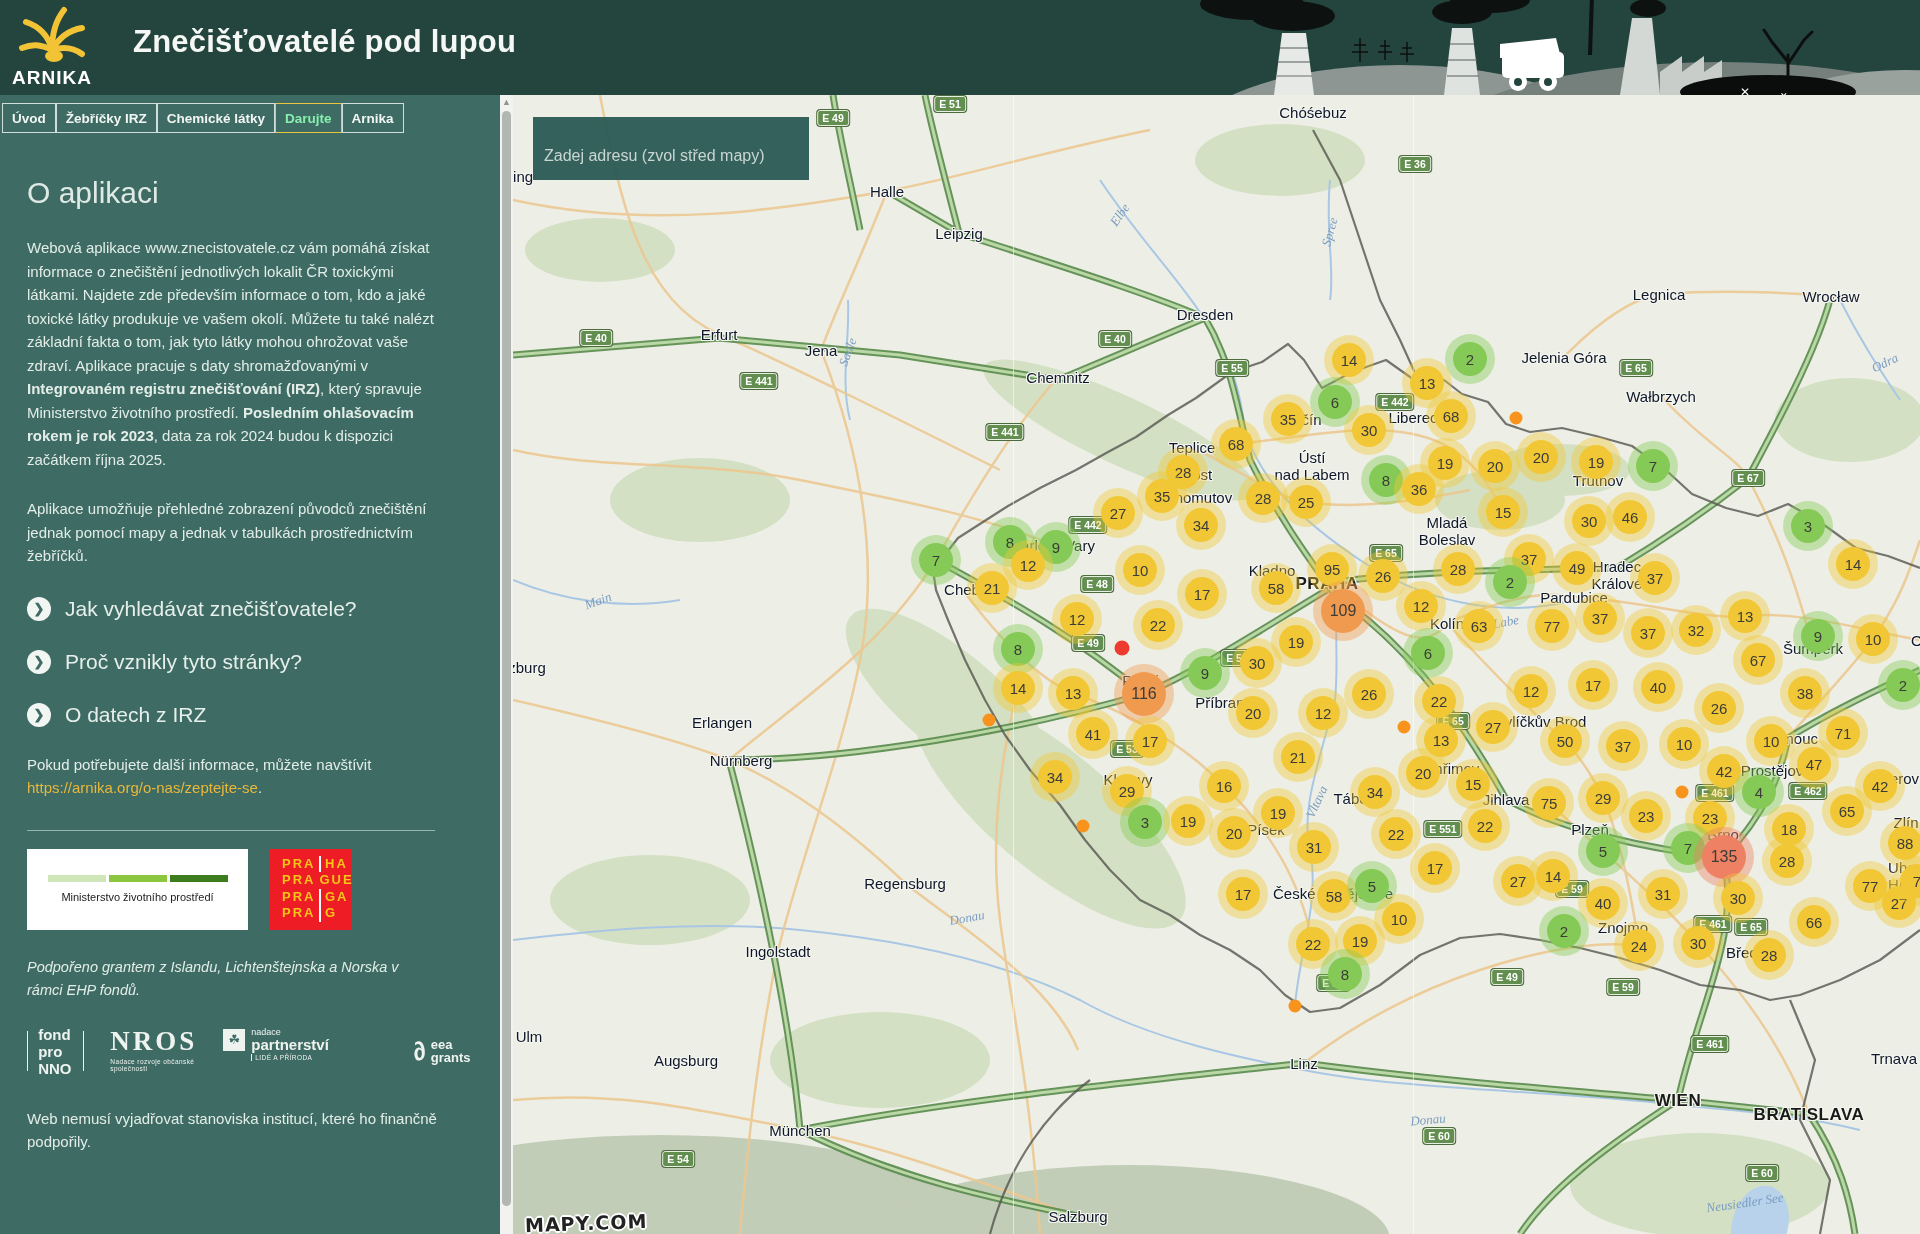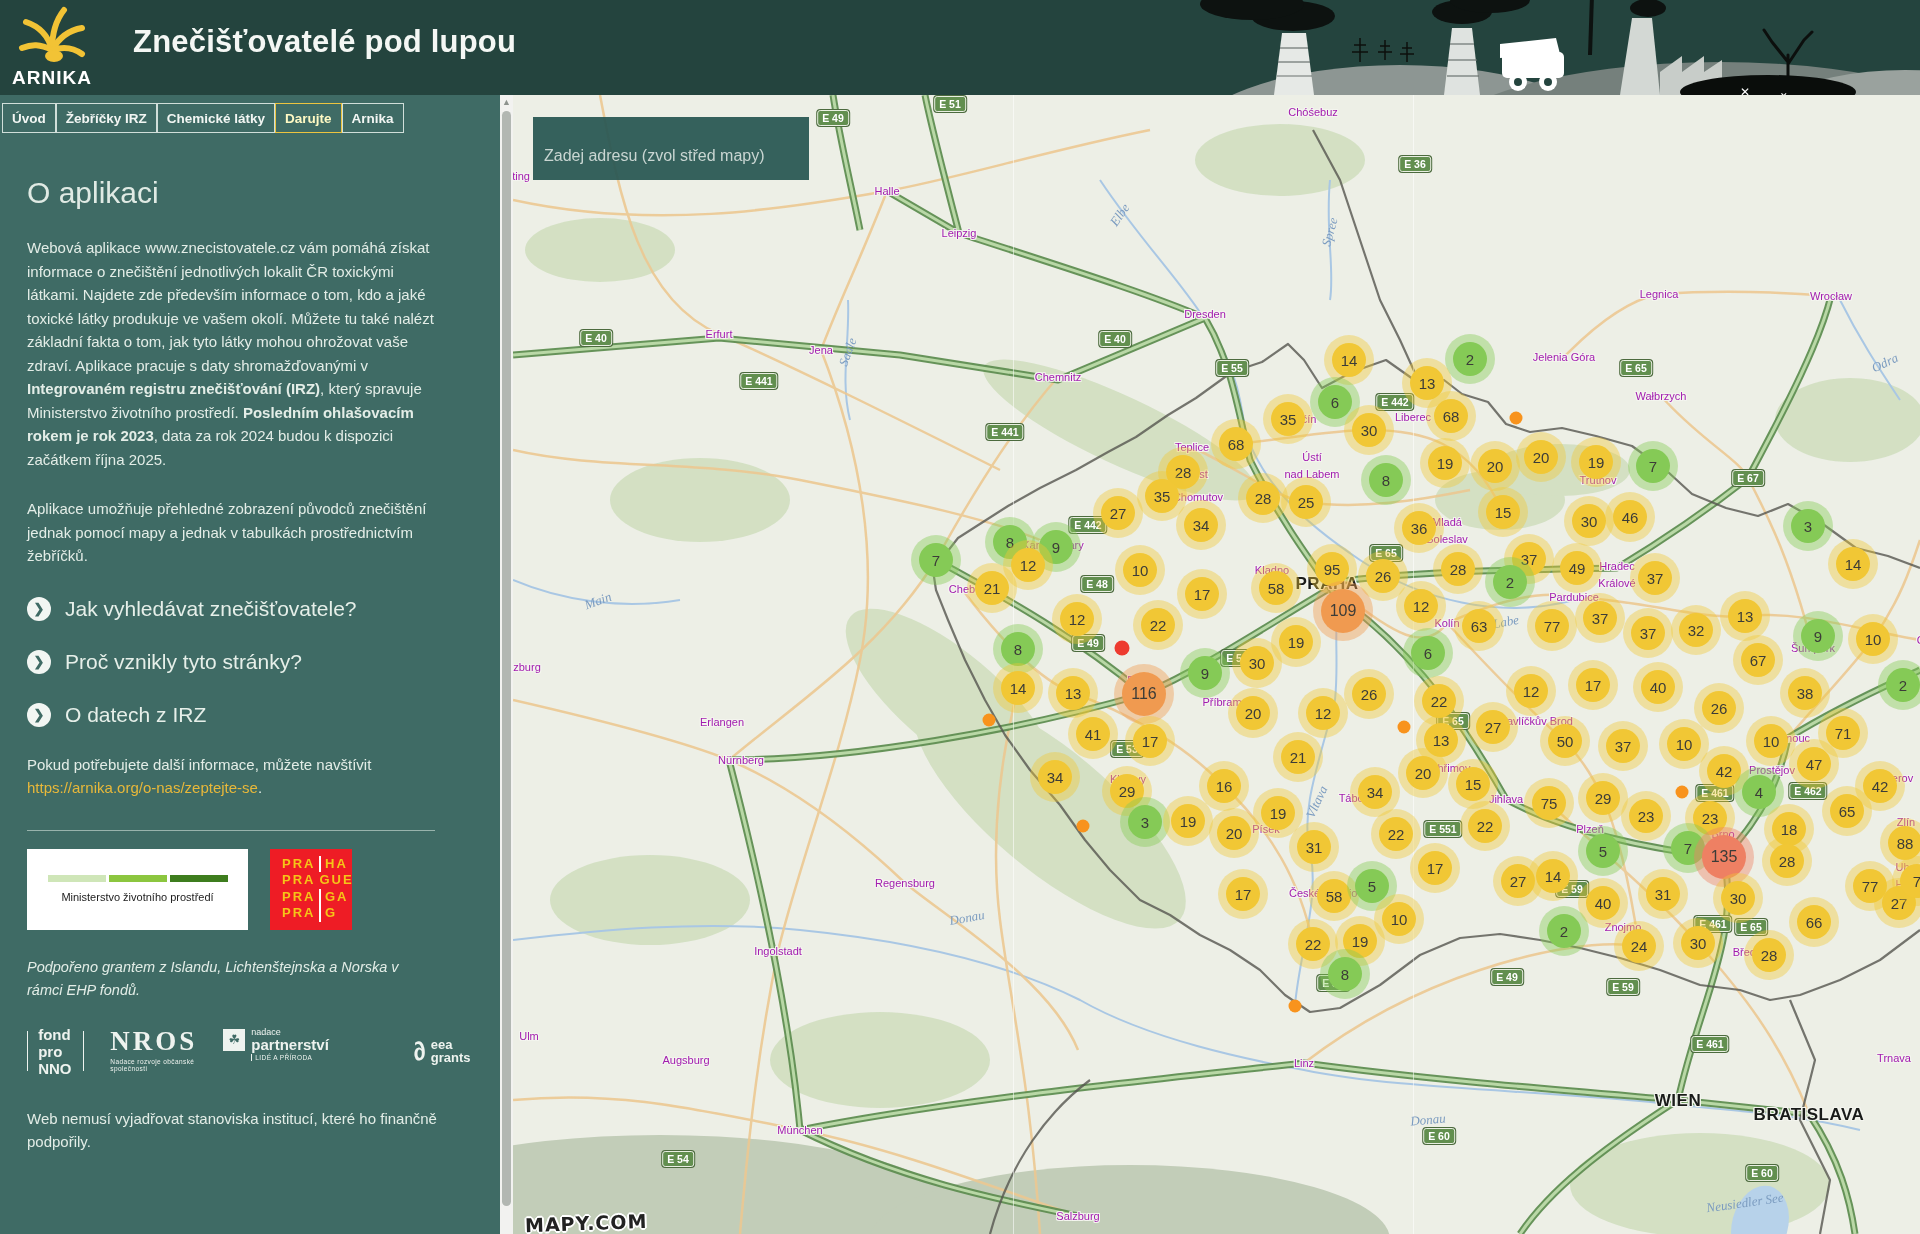--- a/index.html
+++ b/index.html
@@ -12,21 +12,21 @@
   #logo { position:absolute; left:10px; top:4px; width:84px; height:88px; }
   #logo svg { display:block; }
   #app-title { position:absolute; left:133px; top:24px; color:#f4f7f4; font-size:31px; font-weight:bold; letter-spacing:.2px; }
   #header-illustration { position:absolute; right:0; top:0; height:95px; }
 
   
   #sidebar { position:absolute; left:0; top:95px; width:500px; height:1139px; background:#3f6b65; overflow:hidden; z-index:20; }
   #nav-row { display:flex; padding:8px 0 0 2px; }
   .nav-btn { height:30px; padding:0 9px; display:flex; align-items:center; border:1px solid rgba(235,243,239,.85);
     color:#f2f6f3; font-size:13.5px; font-weight:bold; background:transparent; cursor:pointer; white-space:nowrap; }
-  .nav-btn.accent { color:#fef9c3; border-color:#ecc43f; }
+  .nav-btn.accent { color:#86efac; border-color:#ecc43f; }
   #sb-content { padding:0 63px 0 27px; color:#e3ede7; }
   #sb-heading { margin-top:43px; font-size:30px; font-weight:300; color:#e0eae4; }
   .sb-p { margin-top:26px; font-size:15px; line-height:23.5px; }
   .sb-p b { font-weight:bold; }
   .expand-link { display:flex; align-items:center; gap:14px; margin-top:29px; cursor:pointer; }
   .expand-icon { width:24px; height:24px; border-radius:50%; background:#f2f6f3; color:#3f6b65;
     display:flex; align-items:center; justify-content:center; font-size:13px; font-weight:bold; flex:0 0 auto; }
   .expand-text { font-size:21px; font-weight:300; color:#e6efe9; }
   .sb-link { color:#e8b83a; text-decoration:none; cursor:pointer; }
   #sb-divider { border:none; border-top:1px solid rgba(226,238,232,.55); margin:30px 0 0 0; width:408px; }
@@ -57,21 +57,21 @@
   
   #scrollbar { position:absolute; left:500px; top:95px; width:13px; height:1139px; background:#f2f2f0; z-index:25; }
   #scroll-up { position:absolute; left:2px; top:2px; width:9px; height:10px; color:#8d938e; font-size:9px; line-height:10px; text-align:center; }
   #scroll-thumb { position:absolute; left:2px; top:16px; width:9px; height:1095px; background:#b2b7b2; border-radius:5px; }
 
   
   #map-area { position:absolute; left:513px; top:95px; width:1407px; height:1139px; overflow:hidden; background:#edefe6; cursor:grab; }
   #basemap { position:absolute; left:0; top:0; }
   .seam { position:absolute; top:0; bottom:0; width:1px; background:rgba(255,255,255,.55); }
 
-  .city-label { position:absolute; transform:translate(-50%,-50%); color:#a21caf; font-size:11px; white-space:pre-line; text-align:center; line-height:17px;
+  .city-label { position:absolute; transform:translate(-50%,-50%); color:#0f172a; font-size:15px; white-space:pre-line; text-align:center; line-height:17px;
     text-shadow:1px 0 0 #f4f5ef,-1px 0 0 #f4f5ef,0 1px 0 #f4f5ef,0 -1px 0 #f4f5ef,1px 1px 0 #f4f5ef,-1px -1px 0 #f4f5ef,1px -1px 0 #f4f5ef,-1px 1px 0 #f4f5ef; z-index:2; }
   .city-label.cap { color:#191b19; font-weight:bold; font-size:17px; letter-spacing:.5px; }
   .river-label { position:absolute; transform:translate(-50%,-50%); color:#7c9cc0; font-size:13px; font-style:italic;
     font-family:"Liberation Serif", serif; z-index:2; white-space:nowrap; }
   .road-shield { position:absolute; transform:translate(-50%,-50%); background:#628f4f; color:#fff; font-size:10.5px; font-weight:bold;
     padding:1px 4px; border:1px solid #e9efe2; border-radius:3px; box-shadow:0 0 0 1px #4c6a3e; z-index:2; white-space:nowrap; }
 
   .marker { position:absolute; transform:translate(-50%,-50%); border-radius:50%; display:flex; align-items:center; justify-content:center;
     color:#3c3c38; font-size:15px; z-index:5; cursor:pointer; }
   .m2 { width:34px; height:34px; }
@@ -480,21 +480,21 @@
         <div class="marker m-yellow m2" style="left: 856px; top: 335px;">30</div>
         <div class="marker m-yellow m2" style="left: 938px; top: 321px;">68</div>
         <div class="marker m-yellow m2" style="left: 723px; top: 349px;">68</div>
         <div class="marker m-yellow m2" style="left: 670px; top: 377px;">28</div>
         <div class="marker m-yellow m2" style="left: 649px; top: 401px;">35</div>
         <div class="marker m-yellow m2" style="left: 605px; top: 418px;">27</div>
         <div class="marker m-yellow m2" style="left: 688px; top: 430px;">34</div>
         <div class="marker m-yellow m2" style="left: 750px; top: 403px;">28</div>
         <div class="marker m-yellow m2" style="left: 793px; top: 407px;">25</div>
         <div class="marker m-green m2" style="left: 873px; top: 385px;">8</div>
-        <div class="marker m-yellow m2" style="left: 906px; top: 433px;">36</div>
+        <div class="marker m-yellow m2" style="left: 906px; top: 394px;">36</div>
         <div class="marker m-green m2" style="left: 497px; top: 447px;">8</div>
         <div class="marker m-green m2" style="left: 543px; top: 452px;">9</div>
         <div class="marker m-green m2" style="left: 423px; top: 465px;">7</div>
         <div class="marker m-yellow m2" style="left: 515px; top: 470px;">12</div>
         <div class="marker m-yellow m2" style="left: 479px; top: 493px;">21</div>
         <div class="marker m-yellow m2" style="left: 627px; top: 475px;">10</div>
         <div class="marker m-yellow m2" style="left: 819px; top: 474px;">95</div>
         <div class="marker m-yellow m2" style="left: 870px; top: 481px;">26</div>
         <div class="marker m-yellow m2" style="left: 763px; top: 493px;">58</div>
         <div class="marker m-yellow m2" style="left: 689px; top: 499px;">17</div>

